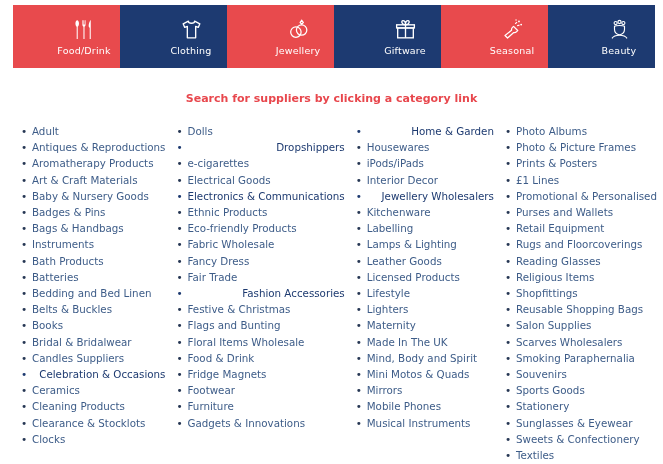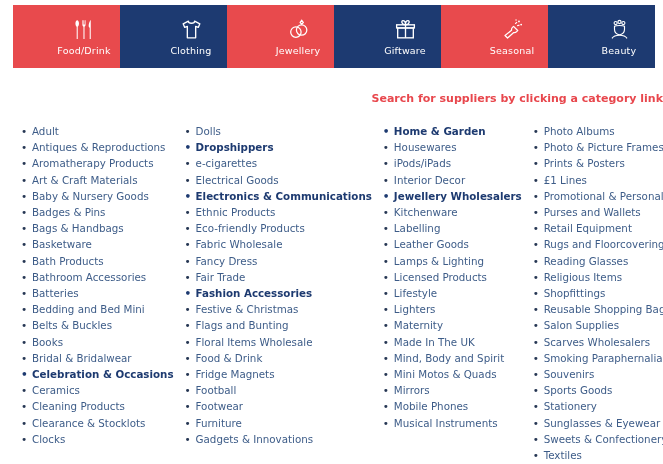--- a/index.html
+++ b/index.html
@@ -10,36 +10,36 @@
   .tab-bar { display:flex; margin:5px 8px 0 13px; height:63px; }
   .tab {
     flex:1 1 0; display:flex; flex-direction:column; align-items:center;
     justify-content:center; gap:3px; color:#fff; cursor:pointer; user-select:none;padding-left:35px;
   }
   .tab.red  { background:var(--red,#e84a4d); }
   .tab.navy { background:var(--navy,#1d3a71);align-items:center; }
   .tab svg { width:25px; height:25px; display:block; }
   .tab .tab-label { font-size:9.5px; letter-spacing:.2px; }
   .page-heading {
-    text-align:right; color:var(--heading,#e8474d); font-weight:bold;
+    text-align:center; color:var(--heading,#e8474d); font-weight:bold;
     font-size:11px; margin:24px 0 12px 0;
   }
   .category-grid {
     display:grid; grid-template-columns:repeat(4,1fr);
     padding:6px 6px 0 16px; column-gap:6px;
   }
   .category-column { margin:0; padding:0 0 0 16px; list-style:none; }
   .category-column li {
     position:relative; font-size:10.3px; line-height:16.2px;
     color:var(--link,#3d5c88); cursor:pointer; white-space:nowrap;
   }
   .category-column li::before {
     content:"\2022"; position:absolute; left:-11px; color:#253653; font-size:10.5px;
   }
-  .category-column li.bold { font-weight:bold; color:var(--link-bold,#1d3a70); }
+  .category-column li.bold { font-weight:normal; color:var(--link-bold,#1d3a70);text-align:right; }
   .category-column li.bold::before { color:var(--link-bold,#1d3a70); }
 </style>
 </head>
 <body>
 
 <nav class="tab-bar">
     <div class="tab red">
       <span>
         <svg viewBox="0 0 24 24">
           <g fill="#fff">
@@ -110,28 +110,28 @@
 
 <div class="category-grid">
     <ul class="category-column">
       <li>Adult</li>
       <li>Antiques &amp; Reproductions</li>
       <li>Aromatherapy Products</li>
       <li>Art &amp; Craft Materials</li>
       <li>Baby &amp; Nursery Goods</li>
       <li>Badges &amp; Pins</li>
       <li>Bags &amp; Handbags</li>
-      <li>Basketware</li>
+      <li>Instruments</li>
       <li>Bath Products</li>
-      <li>Bathroom Accessories</li>
       <li>Batteries</li>
-      <li>Bedding and Bed Mini</li>
+      <li>Bedding and Bed Linen</li>
       <li>Belts &amp; Buckles</li>
       <li>Books</li>
       <li>Bridal &amp; Bridalwear</li>
+      <li>Candles Suppliers</li>
       <li class="bold">Celebration &amp; Occasions</li>
       <li>Ceramics</li>
       <li>Cleaning Products</li>
       <li>Clearance &amp; Stocklots</li>
       <li>Clocks</li>
     </ul>
     <ul class="category-column">
       <li>Dolls</li>
       <li class="bold">Dropshippers</li>
       <li>e-cigarettes</li>
@@ -141,35 +141,34 @@
       <li>Eco-friendly Products</li>
       <li>Fabric Wholesale</li>
       <li>Fancy Dress</li>
       <li>Fair Trade</li>
       <li class="bold">Fashion Accessories</li>
       <li>Festive &amp; Christmas</li>
       <li>Flags and Bunting</li>
       <li>Floral Items Wholesale</li>
       <li>Food &amp; Drink</li>
       <li>Fridge Magnets</li>
-      <li>Football</li>
       <li>Footwear</li>
       <li>Furniture</li>
       <li>Gadgets &amp; Innovations</li>
     </ul>
     <ul class="category-column">
       <li class="bold">Home &amp; Garden</li>
       <li>Housewares</li>
       <li>iPods/iPads</li>
       <li>Interior Decor</li>
       <li class="bold">Jewellery Wholesalers</li>
       <li>Kitchenware</li>
       <li>Labelling</li>
+      <li>Lamps &amp; Lighting</li>
       <li>Leather Goods</li>
-      <li>Lamps &amp; Lighting</li>
       <li>Licensed Products</li>
       <li>Lifestyle</li>
       <li>Lighters</li>
       <li>Maternity</li>
       <li>Made In The UK</li>
       <li>Mind, Body and Spirit</li>
       <li>Mini Motos &amp; Quads</li>
       <li>Mirrors</li>
       <li>Mobile Phones</li>
       <li>Musical Instruments</li>

